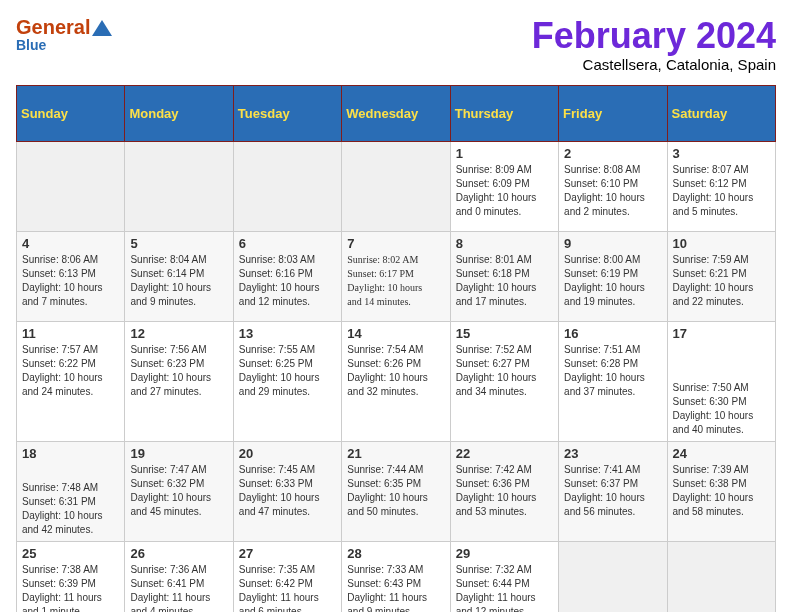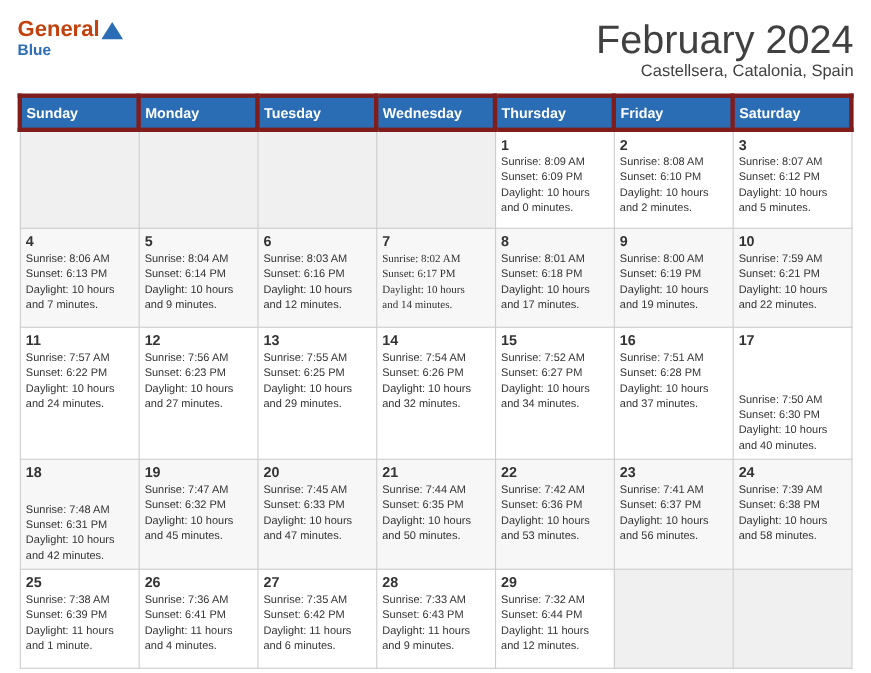--- a/index.html
+++ b/index.html
@@ -19,41 +19,41 @@
     .logo {
       display: flex;
       flex-direction: column;
       align-items: flex-start;
     }
     .title-block {
       text-align: right;
     }
     .month-title {
       font-size: 36px;
-      font-weight: normal;
-      color: #404040;
+      font-weight: bold;
+      color: #6d28d9;
       line-height: 1.1;
     }
     .location-title {
       font-size: 15px;
-      color: #404040;
+      color: #000000;
     }
     table {
       width: 100%;
       border-collapse: collapse;
       table-layout: fixed;
     }
     thead tr th {
       background-color: #2a6db5;
-      color: #ffffff;
+      color: #fde047;
       font-size: 13px;
       font-weight: bold;
-      padding: 6px 4px;
+      padding: 20px 4px;
       text-align: left;
-      border: 4px solid #7f1d1d;
+      border: 1px solid #7f1d1d;
     }
     tbody tr td {
       vertical-align: top;
       border: 1px solid #ccc;
       padding: 4px 5px;
       font-size: 10.5px;
       color: #333;
       height: 90px;
       background: #fff;
     }

